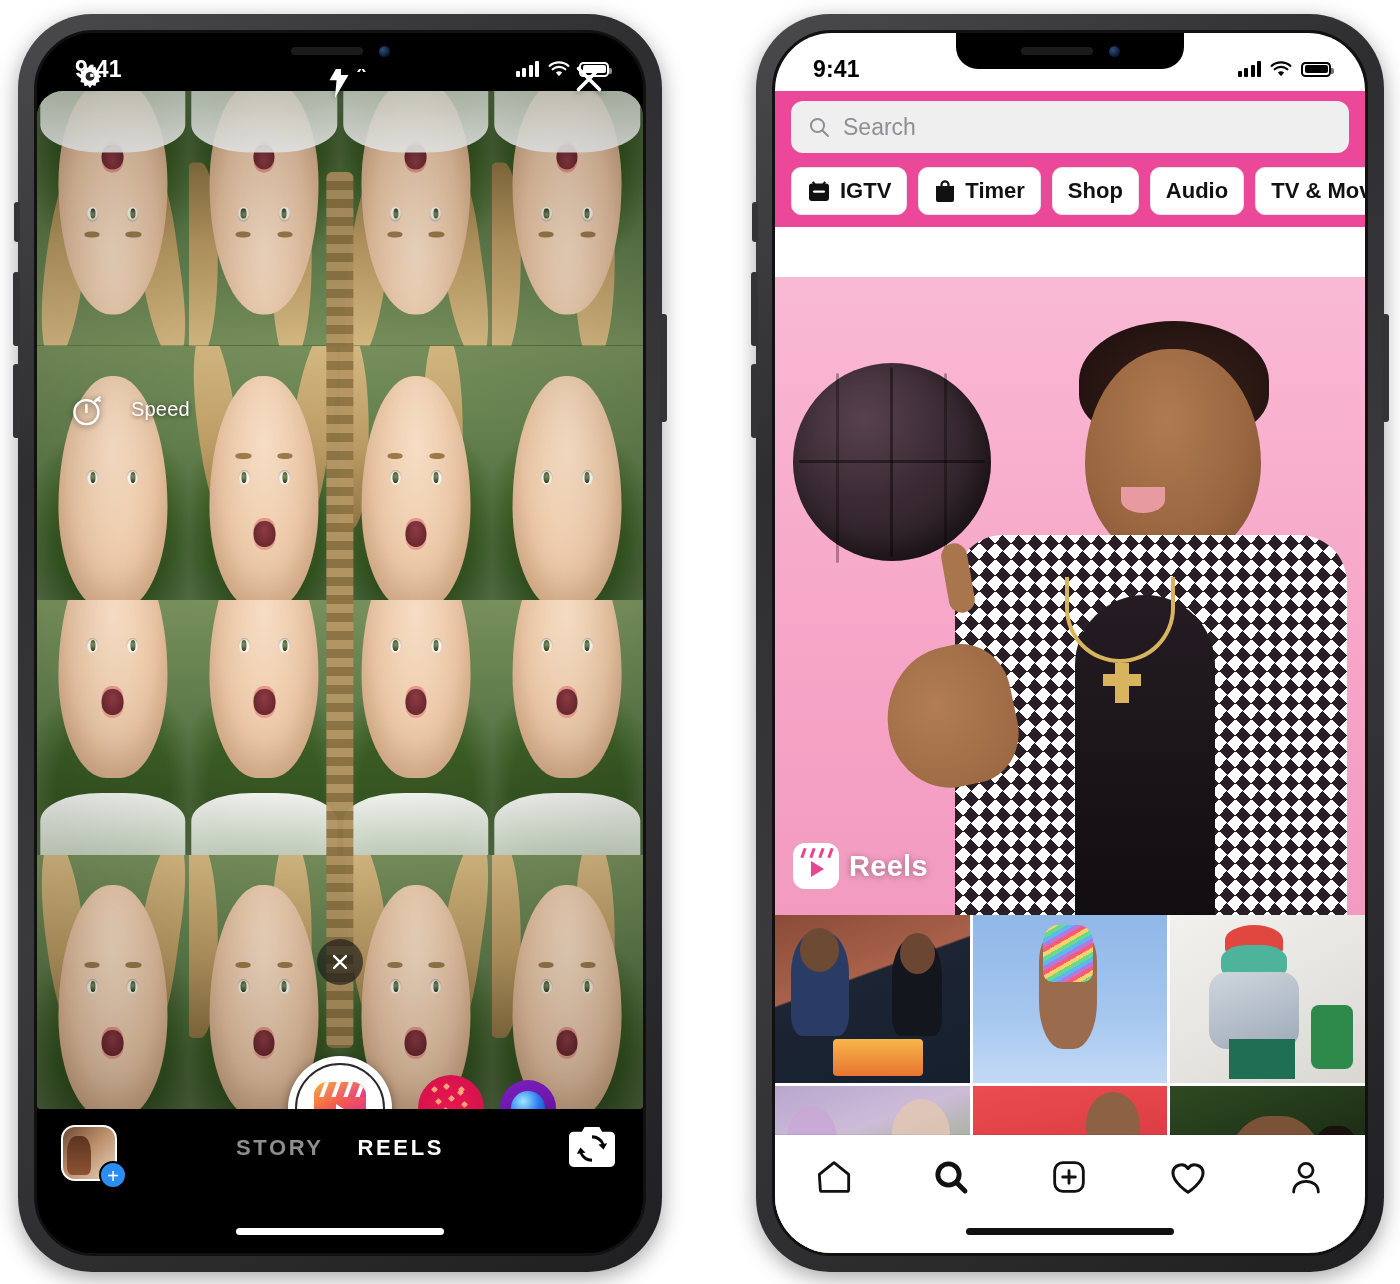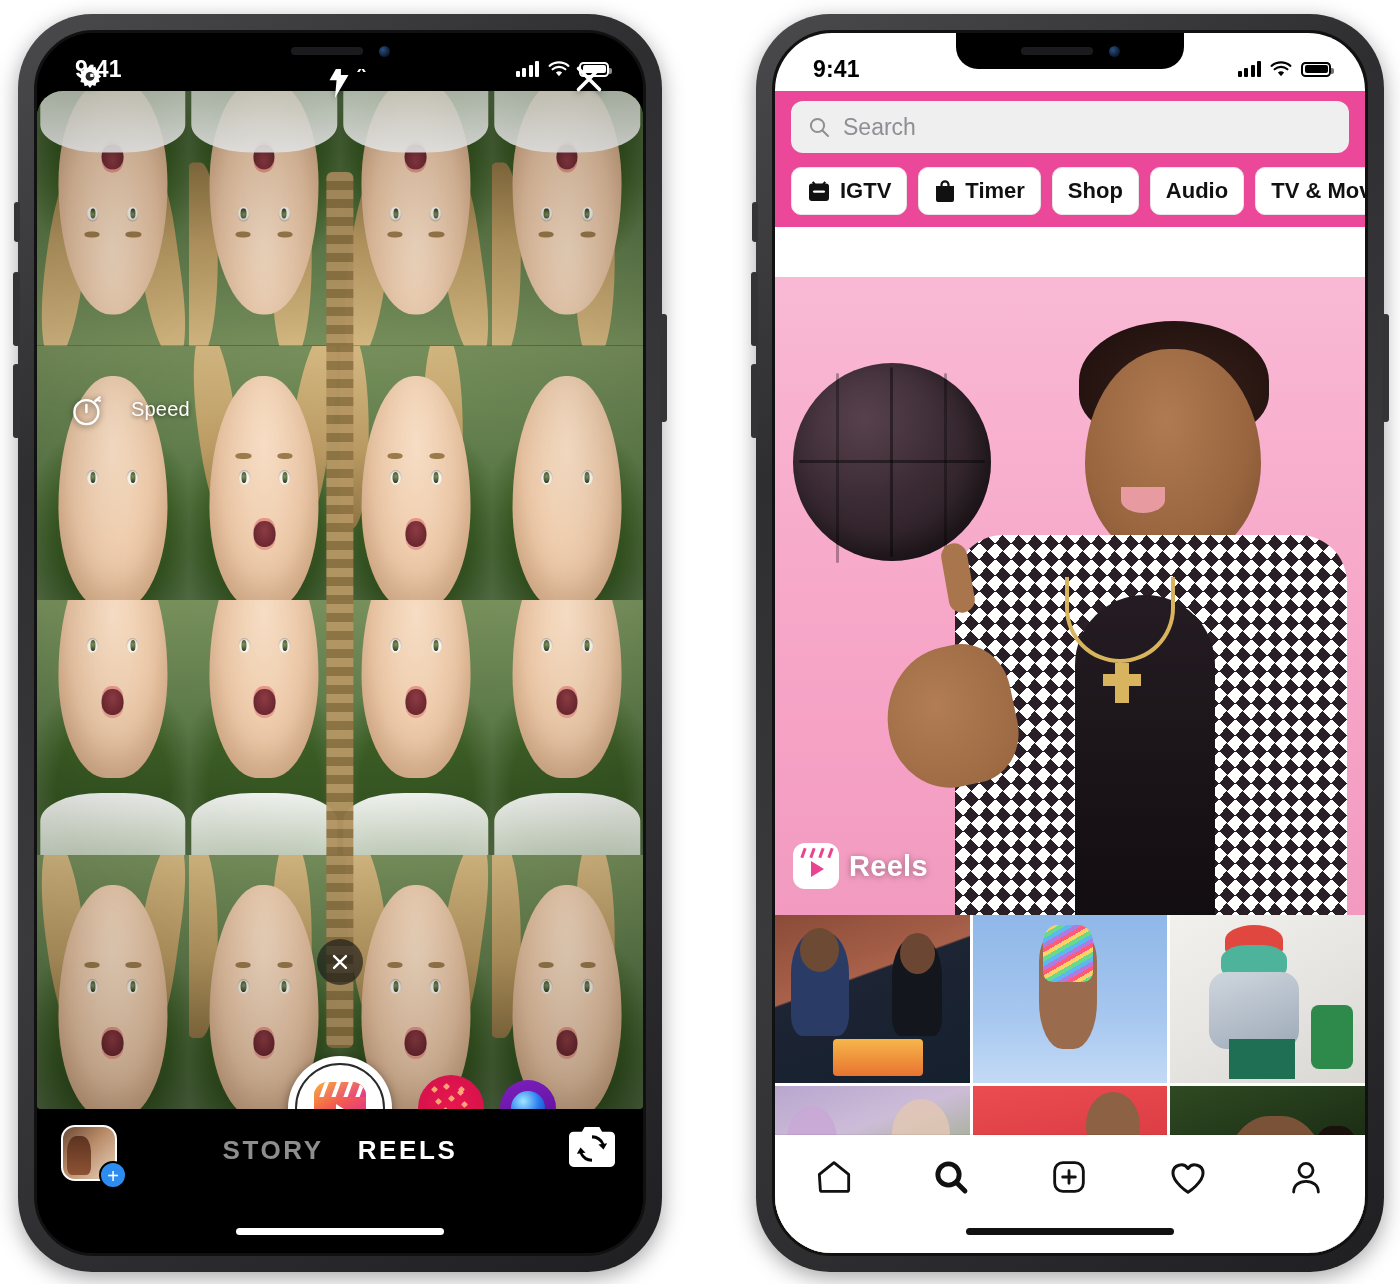--- a/index.html
+++ b/index.html
@@ -213,21 +213,21 @@
   }
   .gallery .g-fig { position:absolute; left:8%; top:18%; width:46%; height:74%;
      background: linear-gradient(180deg,#5c3320,#8d5334); border-radius: 40% 40% 20% 20%; }
   .gallery-badge {
     position:absolute; left: 62px; top: 52px; width: 28px; height: 28px; border-radius:50%;
     background:#2d8cf0; color:#fff; font-size: 20px; line-height: 26px; text-align:center;
     font-weight:500; border: 2px solid #000; cursor:pointer;
   }
   .modes { position:absolute; left: 50%; transform: translateX(-50%); top: 26px;
            display:flex; gap: 34px; }
-  .mode { font-size: 26px; letter-spacing: 2.6px; cursor:pointer; }
+  .mode { font-size: 22px; letter-spacing: 2.6px; cursor:pointer; }
   .mode.off { color:#8e8e90; font-weight:600; }
   .mode.on  { color:#fff;    font-weight:800; }
   .flipcam { position:absolute; right: 28px; top: 18px; cursor:pointer; }
 
   .home-ind {
     position:absolute; left:50%; transform:translateX(-50%); bottom: 18px;
     width: 208px; height: 7px; border-radius: 4px; background:#fff; z-index:30;
   }
   .home-ind.dark-bar { background:#111; }
 

